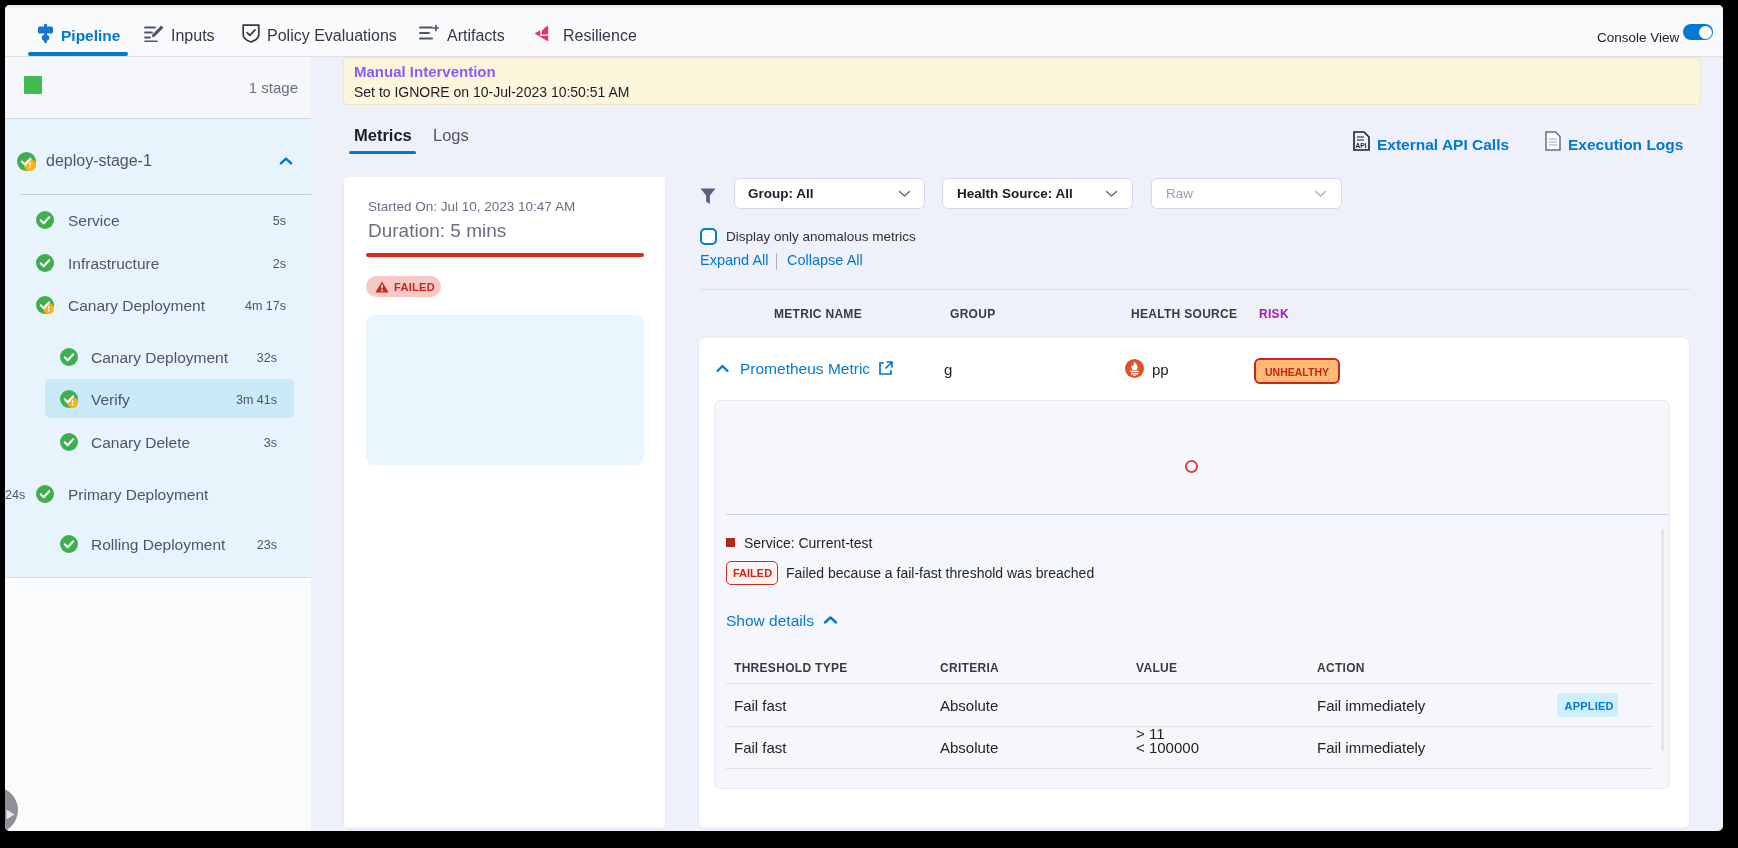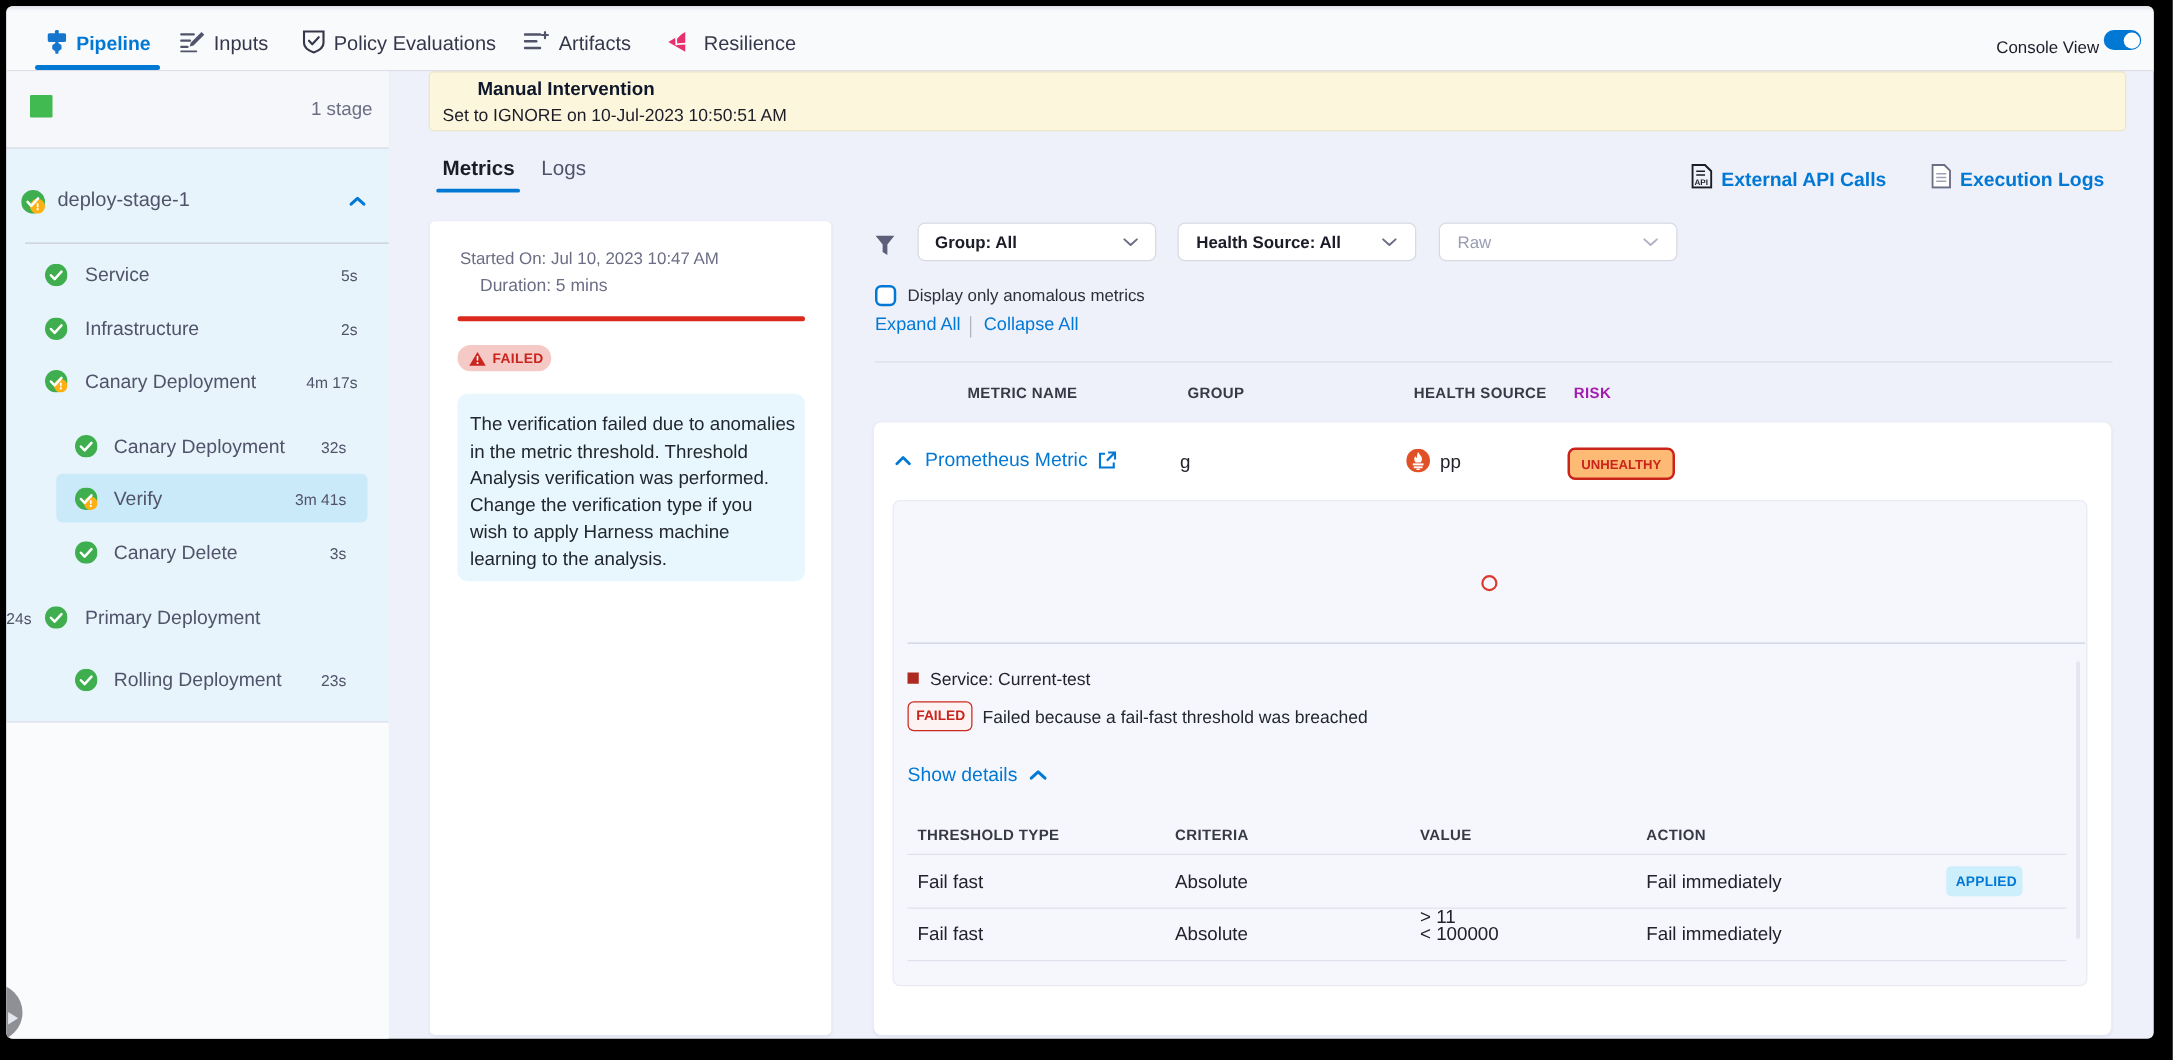--- a/index.html
+++ b/index.html
@@ -157,53 +157,52 @@
     </svg>
   <div class="abs t" style="left:86px;top:531px;font-size:15.5px;color:#51536a;">Rolling Deployment</div>
   <div class="abs t" style="left:0;top:533px;width:272px;text-align:right;font-size:12.5px;color:#51536a;">23s</div>
 
   <div class="abs" style="left:-33px;top:782px;width:46px;height:46px;border-radius:50%;background:#8f9096;"></div>
   <svg class="abs" style="left:1px;top:804px;" width="9" height="11" viewBox="0 0 9 11">
       <path d="M0.5 0.5 L8.5 5.5 L0.5 10.5 Z" fill="#e4e6ee"></path>
     </svg>
 
   <div class="abs" style="left:338px;top:52px;width:1358px;height:48px;background:#fcf6dd;border:1px solid #ece5c6;border-radius:4px;"></div>
-  <div class="abs t" style="left:349px;top:58px;font-size:15px;font-weight:bold;color:#0f172a;margin-left:28px;">Manual Intervention</div>
+  <div class="abs t" style="left:349px;top:58px;font-size:15px;font-weight:bold;color:#8b5cf6;">Manual Intervention</div>
   <div class="abs t" style="left:349px;top:79px;font-size:14px;color:#1c1c28;">Set to IGNORE on 10-Jul-2023 10:50:51 AM</div>
 
   <div class="abs t" style="left:349px;top:121px;font-size:16.5px;font-weight:bold;color:#1c1c28;">Metrics</div>
   <div class="abs t" style="left:428px;top:121px;font-size:16.5px;color:#51536a;">Logs</div>
   <div class="abs" style="left:344px;top:146px;width:67px;height:3px;background:#0278d5;border-radius:2px;"></div>
 
   <svg class="abs" style="left:1348px;top:126px;" width="17" height="20" viewBox="0 0 17 20">
     <path d="M1 1 h10 l5 5 v13 h-15 z" fill="none" stroke="#1c1c28" stroke-width="1.6"></path>
     <path d="M4 6 h7 M4 9 h7" stroke="#1c1c28" stroke-width="1.2"></path>
     <text x="2.5" y="17" font-size="6.5" font-weight="bold" fill="#1c1c28" font-family="Liberation Sans">API</text>
   </svg>
   <div class="abs t" style="left:1372px;top:131px;font-size:15.5px;font-weight:bold;color:#0278d5;">External API Calls</div>
   <svg class="abs" style="left:1540px;top:126px;" width="16" height="20" viewBox="0 0 16 20">
     <path d="M1 1 h9.5 l4.5 4.5 v13.5 h-14 z" fill="#fff" stroke="#6b6d85" stroke-width="1.5"></path>
     <path d="M4 8 h8 M4 11 h8 M4 14 h8" stroke="#9fa1b5" stroke-width="1.2"></path>
   </svg>
   <div class="abs t" style="left:1563px;top:131px;font-size:15.5px;font-weight:bold;color:#0278d5;">Execution Logs</div>
 
   <div class="abs" style="left:339px;top:172px;width:321px;height:651px;background:#fff;border-radius:4px;box-shadow:0 1px 3px rgba(40,41,61,0.06);"></div>
   <div class="abs t" style="left:363px;top:194px;font-size:13.5px;color:#6b6d85;">Started On: Jul 10, 2023 10:47 AM</div>
-  <div class="abs t" style="left:363px;top:215px;font-size:14px;color:#6b6d85;margin-left:16px;">Duration: 5 mins</div>
+  <div class="abs t" style="left:363px;top:215px;font-size:19px;color:#6b6d85;">Duration: 5 mins</div>
   <div class="abs" style="left:361px;top:248px;width:278px;height:4px;background:#da291d;border-radius:2px;"></div>
   <div class="abs" style="left:361px;top:271px;width:75px;height:21px;background:#f5c9c6;border-radius:11px;">
     <svg style="position:absolute;left:9px;top:4.5px;" width="14" height="12" viewBox="0 0 14 12">
       <path d="M7 0.5 L13.6 11.5 H0.4 Z" fill="#c9251d"></path>
       <rect x="6.35" y="3.6" width="1.3" height="4" rx="0.6" fill="#fff"></rect>
       <circle cx="7" cy="9.4" r="0.85" fill="#fff"></circle>
     </svg>
     <div class="t" style="position:absolute;left:28px;top:4.5px;font-size:11px;font-weight:bold;letter-spacing:0.3px;color:#c9251d;">FAILED</div>
   </div>
   <div class="abs" style="left:361px;top:310px;width:278px;height:150px;background:#e8f6fd;border-radius:8px;"></div>
-  <div class="abs t" style="left:371px;top:324px;font-size:15px;line-height:21.5px;color:#22272f;">The verification failed due to anomalies<br>in the metric threshold. Threshold<br>Analysis verification was performed.<br>Change the verification type if you<br>wish to apply Harness machine<br>learning to the analysis.</div>
 
   <svg class="abs" style="left:695px;top:183px;" width="16" height="17" viewBox="0 0 16 17">
     <path d="M0.5 0.5 h15 l-5.6 7 v8.5 l-3.8 -2.4 v-6.1 z" fill="#5d6078"></path>
   </svg>
 
   <div class="abs" style="left:729px;top:173px;width:191px;height:31px;background:#fff;border:1px solid #d8d9e3;border-radius:6px;"></div>
   <div class="abs t" style="left:743px;top:181px;font-size:13.5px;font-weight:600;color:#1c1c28;">Group: All</div>
   <svg class="abs" style="left:893px;top:185px;" width="13" height="8" viewBox="0 0 13 8">
       <path d="M1.5 1.5 L6.5 6 L11.5 1.5" fill="none" stroke="#6b6d85" stroke-width="1.6" stroke-linecap="round" stroke-linejoin="round"></path>
     </svg>

